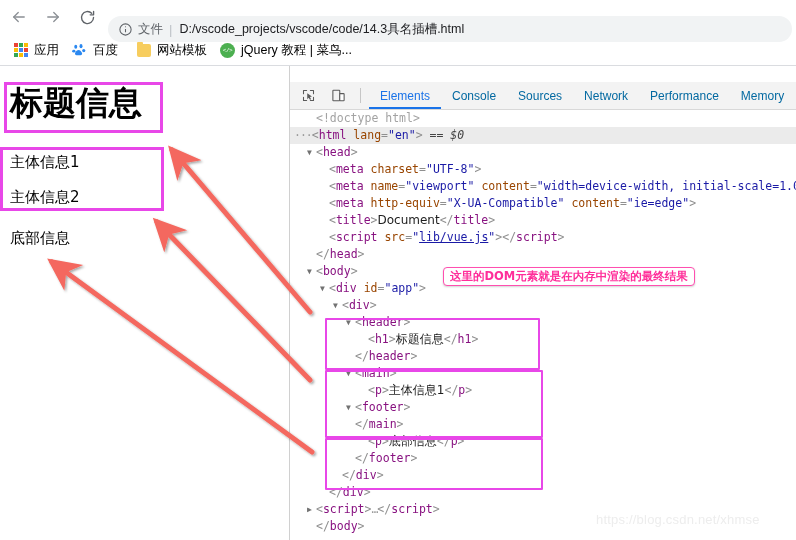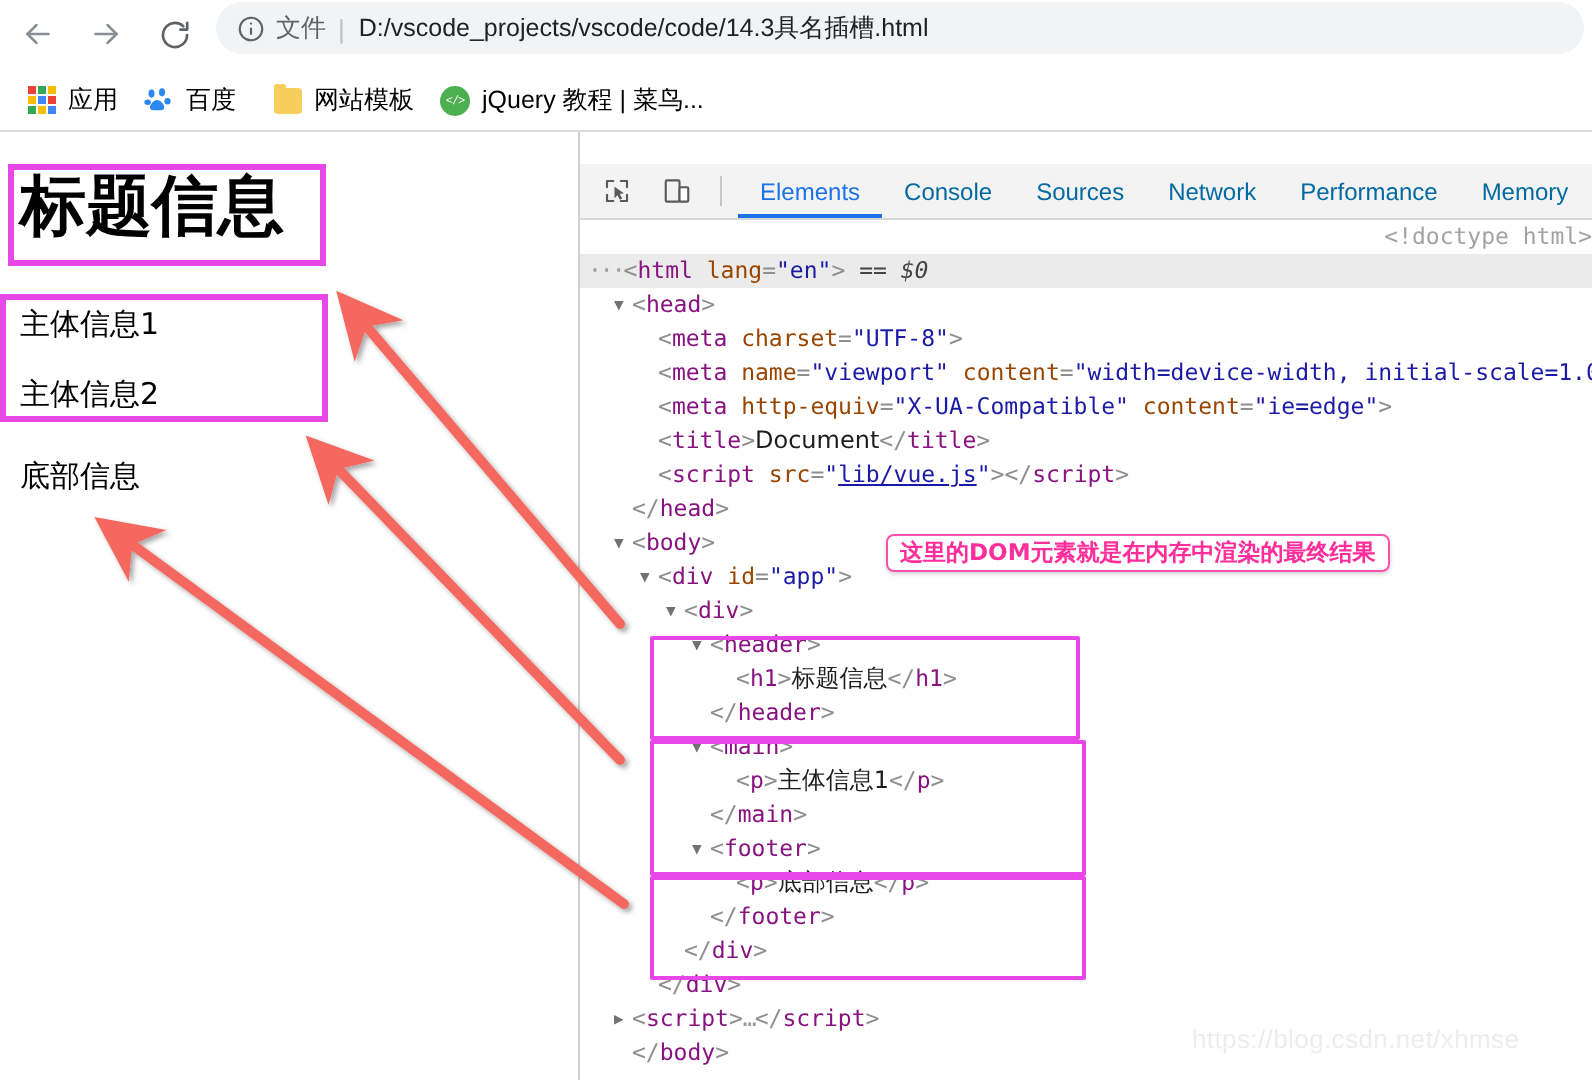--- a/index.html
+++ b/index.html
@@ -17,21 +17,21 @@
   .navbar { position:absolute; left:0; top:0; width:796px; height:34px; display:flex; align-items:center; }
   .nav-btn {
     width: 30px; height: 30px; margin-left: 4px;
     display:flex; align-items:center; justify-content:center;
     color:#8a8f94; border-radius:50%;
   }
   .nav-btn svg { display:block; }
   .nav-btn.reload { color:#5f6368; }
 
   .omnibox {
-    position:absolute; left:108px; top:1px; width: 684px; height:26px;
+    position:absolute; left:108px; top:16px; width: 684px; height:26px;
     background:#f1f3f4; border-radius:13px; display:flex; align-items:center;
     padding-left:10px; overflow:hidden;
   }
   .info-icon { width:15px; height:15px; color:#5f6368; flex:none; margin-right:5px;}
   .omni-scheme { font-size:12.5px; color:#5f6368; white-space:nowrap; }
   .omni-sep { color:#bdc1c6; margin:0 7px 0 6px; font-size:13px; }
   .omni-url { font-size:12.5px; color:#202124; white-space:nowrap; }
 
   .bookmarks { position:absolute; left:0; top:34px; width:796px; height:32px; display:flex; align-items:center; }
   .bm { display:flex; align-items:center; height:22px; padding:0 5px; margin-left:3px; border-radius:3px; }
@@ -245,39 +245,39 @@
 
       <div class="dt-tab active">Elements</div>
       <div class="dt-tab">Console</div>
       <div class="dt-tab">Sources</div>
       <div class="dt-tab">Network</div>
       <div class="dt-tab">Performance</div>
       <div class="dt-tab">Memory</div>
     </div>
 
     <div class="dom" id="dom-tree">
-        <div class="dom-row" style="padding-left: 17px; text-align: right;"><span class="tri">&nbsp;</span><span class="tk-comment">&lt;!doctype html&gt;</span></div>
+        <div class="dom-row" style="padding-left: 17px;"><span class="tri">&nbsp;</span><span class="tk-comment">&lt;!doctype html&gt;</span></div>
         <div class="dom-row sel" style="padding-left: 4px;"><span class="ellip">···</span><span class="tk-punc">&lt;</span><span class="tk-tag">html</span><span class="">&nbsp;</span><span class="tk-attr">lang</span><span class="tk-punc">=</span><span class="tk-val">"en"</span><span class="tk-punc">&gt;</span><span class="">&nbsp;</span><span class="tk-dollar">== $0</span></div>
         <div class="dom-row" style="padding-left: 17px;"><span class="tri open"></span><span class="tk-punc">&lt;</span><span class="tk-tag">head</span><span class="tk-punc">&gt;</span></div>
         <div class="dom-row" style="padding-left: 30px;"><span class="tri">&nbsp;</span><span class="tk-punc">&lt;</span><span class="tk-tag">meta</span><span class="">&nbsp;</span><span class="tk-attr">charset</span><span class="tk-punc">=</span><span class="tk-val">"UTF-8"</span><span class="tk-punc">&gt;</span></div>
         <div class="dom-row" style="padding-left: 30px;"><span class="tri">&nbsp;</span><span class="tk-punc">&lt;</span><span class="tk-tag">meta</span><span class="">&nbsp;</span><span class="tk-attr">name</span><span class="tk-punc">=</span><span class="tk-val">"viewport"</span><span class="">&nbsp;</span><span class="tk-attr">content</span><span class="tk-punc">=</span><span class="tk-val">"width=device-width, initial-scale=1.0"</span></div>
         <div class="dom-row" style="padding-left: 30px;"><span class="tri">&nbsp;</span><span class="tk-punc">&lt;</span><span class="tk-tag">meta</span><span class="">&nbsp;</span><span class="tk-attr">http-equiv</span><span class="tk-punc">=</span><span class="tk-val">"X-UA-Compatible"</span><span class="">&nbsp;</span><span class="tk-attr">content</span><span class="tk-punc">=</span><span class="tk-val">"ie=edge"</span><span class="tk-punc">&gt;</span></div>
         <div class="dom-row" style="padding-left: 30px;"><span class="tri">&nbsp;</span><span class="tk-punc">&lt;</span><span class="tk-tag">title</span><span class="tk-punc">&gt;</span><span class="tk-text">Document</span><span class="tk-punc">&lt;/</span><span class="tk-tag">title</span><span class="tk-punc">&gt;</span></div>
         <div class="dom-row" style="padding-left: 30px;"><span class="tri">&nbsp;</span><span class="tk-punc">&lt;</span><span class="tk-tag">script</span><span class="">&nbsp;</span><span class="tk-attr">src</span><span class="tk-punc">=</span><span class="tk-val">"</span><span class="tk-link">lib/vue.js</span><span class="tk-val">"</span><span class="tk-punc">&gt;</span><span class="tk-punc">&lt;/</span><span class="tk-tag">script</span><span class="tk-punc">&gt;</span></div>
         <div class="dom-row" style="padding-left: 17px;"><span class="tri">&nbsp;</span><span class="tk-punc">&lt;/</span><span class="tk-tag">head</span><span class="tk-punc">&gt;</span></div>
         <div class="dom-row" style="padding-left: 17px;"><span class="tri open"></span><span class="tk-punc">&lt;</span><span class="tk-tag">body</span><span class="tk-punc">&gt;</span></div>
         <div class="dom-row" style="padding-left: 30px;"><span class="tri open"></span><span class="tk-punc">&lt;</span><span class="tk-tag">div</span><span class="">&nbsp;</span><span class="tk-attr">id</span><span class="tk-punc">=</span><span class="tk-val">"app"</span><span class="tk-punc">&gt;</span></div>
         <div class="dom-row" style="padding-left: 43px;"><span class="tri open"></span><span class="tk-punc">&lt;</span><span class="tk-tag">div</span><span class="tk-punc">&gt;</span></div>
         <div class="dom-row" style="padding-left: 56px;"><span class="tri open"></span><span class="tk-punc">&lt;</span><span class="tk-tag">header</span><span class="tk-punc">&gt;</span></div>
         <div class="dom-row" style="padding-left: 69px;"><span class="tri">&nbsp;</span><span class="tk-punc">&lt;</span><span class="tk-tag">h1</span><span class="tk-punc">&gt;</span><span class="tk-text">标题信息</span><span class="tk-punc">&lt;/</span><span class="tk-tag">h1</span><span class="tk-punc">&gt;</span></div>
         <div class="dom-row" style="padding-left: 56px;"><span class="tri">&nbsp;</span><span class="tk-punc">&lt;/</span><span class="tk-tag">header</span><span class="tk-punc">&gt;</span></div>
         <div class="dom-row" style="padding-left: 56px;"><span class="tri open"></span><span class="tk-punc">&lt;</span><span class="tk-tag">main</span><span class="tk-punc">&gt;</span></div>
         <div class="dom-row" style="padding-left: 69px;"><span class="tri">&nbsp;</span><span class="tk-punc">&lt;</span><span class="tk-tag">p</span><span class="tk-punc">&gt;</span><span class="tk-text">主体信息1</span><span class="tk-punc">&lt;/</span><span class="tk-tag">p</span><span class="tk-punc">&gt;</span></div>
+        <div class="dom-row" style="padding-left: 56px;"><span class="tri open"></span><span class="tk-punc">&lt;</span><span class="tk-tag">footer</span><span class="tk-punc">&gt;</span></div>
         <div class="dom-row" style="padding-left: 56px;"><span class="tri">&nbsp;</span><span class="tk-punc">&lt;/</span><span class="tk-tag">main</span><span class="tk-punc">&gt;</span></div>
-        <div class="dom-row" style="padding-left: 56px;"><span class="tri open"></span><span class="tk-punc">&lt;</span><span class="tk-tag">footer</span><span class="tk-punc">&gt;</span></div>
         <div class="dom-row" style="padding-left: 69px;"><span class="tri">&nbsp;</span><span class="tk-punc">&lt;</span><span class="tk-tag">p</span><span class="tk-punc">&gt;</span><span class="tk-text">底部信息</span><span class="tk-punc">&lt;/</span><span class="tk-tag">p</span><span class="tk-punc">&gt;</span></div>
         <div class="dom-row" style="padding-left: 56px;"><span class="tri">&nbsp;</span><span class="tk-punc">&lt;/</span><span class="tk-tag">footer</span><span class="tk-punc">&gt;</span></div>
         <div class="dom-row" style="padding-left: 43px;"><span class="tri">&nbsp;</span><span class="tk-punc">&lt;/</span><span class="tk-tag">div</span><span class="tk-punc">&gt;</span></div>
         <div class="dom-row" style="padding-left: 30px;"><span class="tri">&nbsp;</span><span class="tk-punc">&lt;/</span><span class="tk-tag">div</span><span class="tk-punc">&gt;</span></div>
         <div class="dom-row" style="padding-left: 17px;"><span class="tri closed"></span><span class="tk-punc">&lt;</span><span class="tk-tag">script</span><span class="tk-punc">&gt;</span><span class="ellip">…</span><span class="tk-punc">&lt;/</span><span class="tk-tag">script</span><span class="tk-punc">&gt;</span></div>
         <div class="dom-row" style="padding-left: 17px;"><span class="tri">&nbsp;</span><span class="tk-punc">&lt;/</span><span class="tk-tag">body</span><span class="tk-punc">&gt;</span></div>
       </div>
 
     <div class="dom-hl" style="left:35px; top:236px; width:215px; height:52px;"></div>
     <div class="dom-hl" style="left:35px; top:288px; width:218px; height:68px;"></div>

